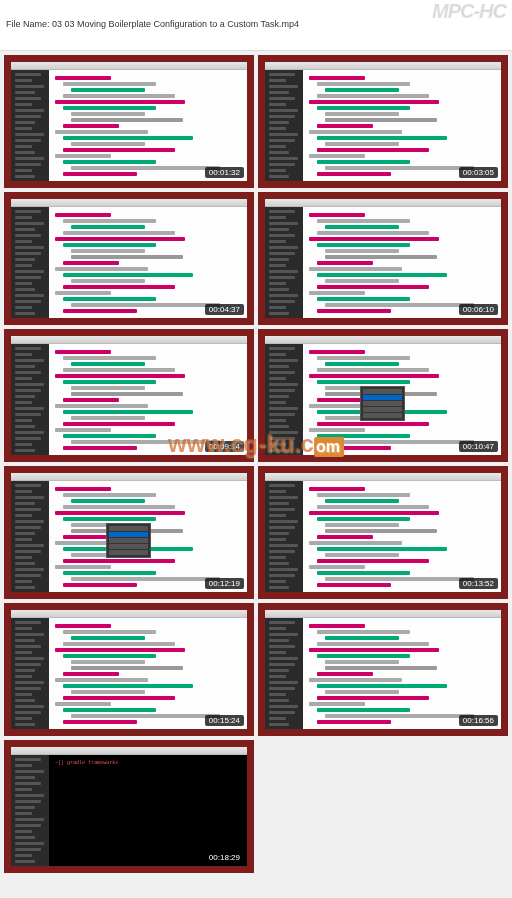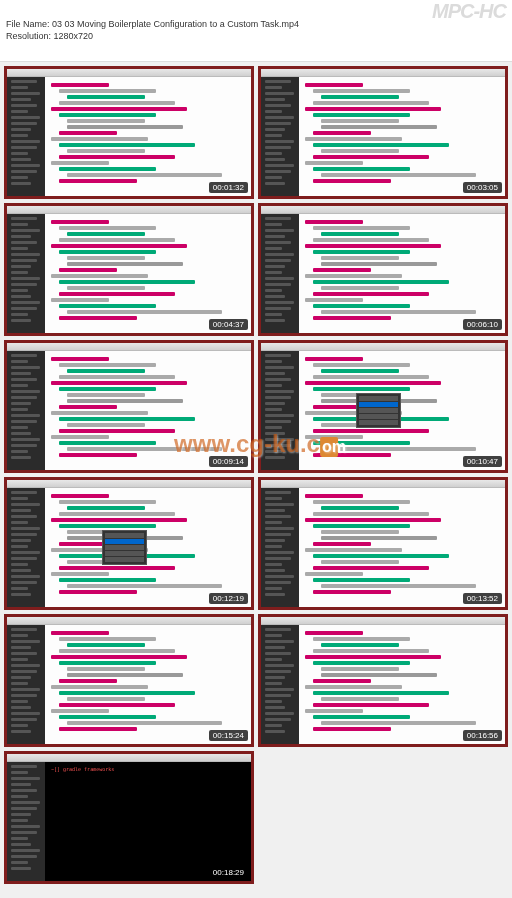--- a/index.html
+++ b/index.html
@@ -34,21 +34,21 @@
 .grid {
   display: grid;
   grid-template-columns: 1fr 1fr;
   gap: 4px;
   padding: 4px;
 }
 .thumb {
   position: relative;
   height: 133px;
   background: #0369a1;
-  border: 3px solid #7f1d1d;
+  border: 7px solid #7f1d1d;
   overflow: hidden;
 }
 .thumb-titlebar {
   height: 8px;
   background: linear-gradient(#e8e8e8, #d0d0d0);
   border-bottom: 1px solid #bbb;
 }
 .thumb-body {
   display: flex;
   height: calc(100% - 8px);
@@ -134,42 +134,41 @@
   white-space: nowrap;
   z-index: 10;
   text-shadow: 1px 1px 2px rgba(255,255,255,0.5);
 }
 .watermark .highlight {
   background: #d83;
   color: #fff;
   padding: 0 2px;
   border-radius: 2px;
   display: inline-block;
-  width: 18px;
+  width: 30px;
   height: 20px;
   line-height: 20px;
   font-size: 16px;
 }
 .terminal-text {
   background: #000;
   color: #fff;
   height: 100%;
   padding: 3px;
   font-family: monospace;
   font-size: 5px;
 }
 .term-prompt { color: #f55; }
 .term-cmd { color: #fff; }
 </style>
 </head>
 <body>
 
 <div class="header">
   <div><span>File Name:</span> <span>03 03 Moving Boilerplate Configuration to a Custom Task.mp4</span></div>
-  <div><span>Resolution:</span> <span>1280x720</span></div>
 </div>
 
 <div class="player-badge">MPC-HC</div>
 
 <div class="watermark">www.cg-ku.c<span class="highlight">om</span></div>
 
 <div class="grid">
 <div class="thumb">
       <div class="thumb-titlebar"></div>
       <div class="thumb-body">

